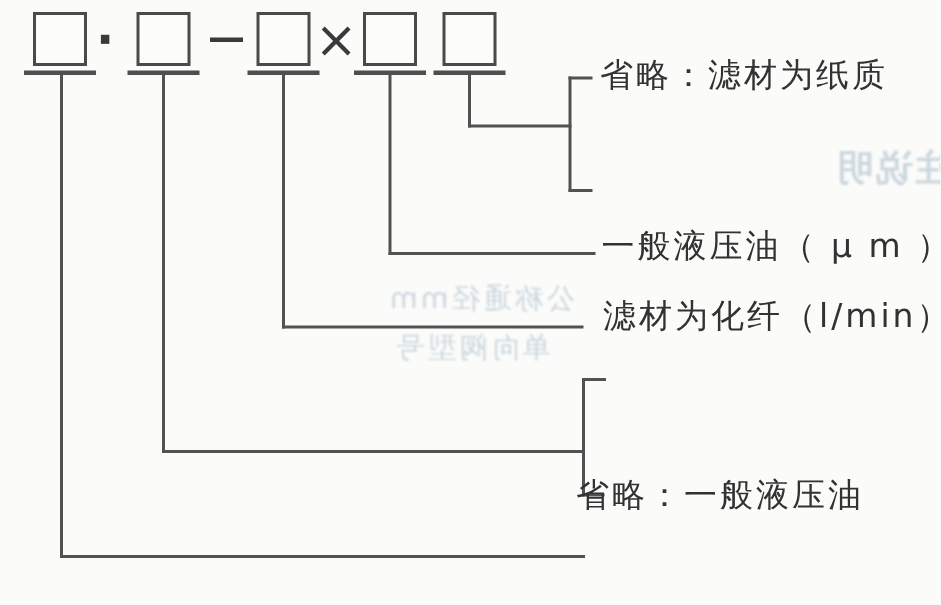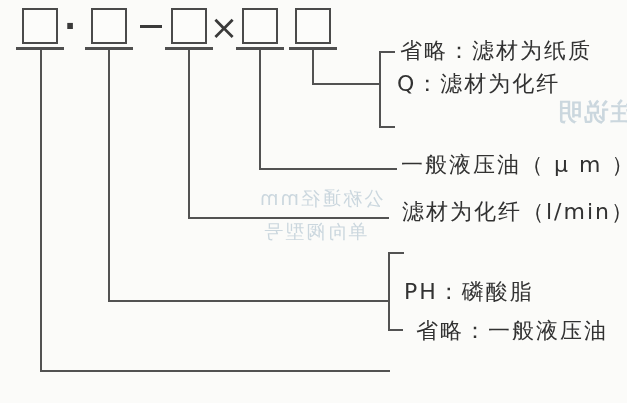--- a/index.html
+++ b/index.html
@@ -71,23 +71,21 @@
 
   <div class="vline" style="left:379px;top:51px;height:77px"></div>
   <div class="hline" style="left:379px;top:51px;width:16px"></div>
   <div class="hline" style="left:379px;top:126px;width:16px"></div>
 
   <div class="vline" style="left:388px;top:252px;height:79px"></div>
   <div class="hline" style="left:388px;top:252px;width:16px"></div>
   <div class="hline" style="left:388px;top:329px;width:15px"></div>
 
   <div class="label" style="left:400px;top:38px">省略：滤材为纸质</div>
-  <div class="label" style="left:397px;top:71px">Q：滤材为化纤</div>
   <div class="label" style="left:401px;top:152px">一般液压油（ μ m ）</div>
   <div class="label" style="left:402px;top:199px">滤材为化纤（l/min）</div>
-  <div class="label" style="left:404px;top:279px">PH：磷酸脂</div>
-  <div class="label" style="left:416px;top:318px">省略：一般液压油</div>
+  <div class="label" style="left:384px;top:318px">省略：一般液压油</div>
 
   <div class="bleed" style="left:556px;top:96px;font-size:24px;font-weight:bold">注说明</div>
   <div class="bleed" style="left:258px;top:186px;font-size:19px">公称通径mm</div>
   <div class="bleed" style="left:262px;top:219px;font-size:19px">单向阀型号</div>
 
 </div>
 
 </body></html>

